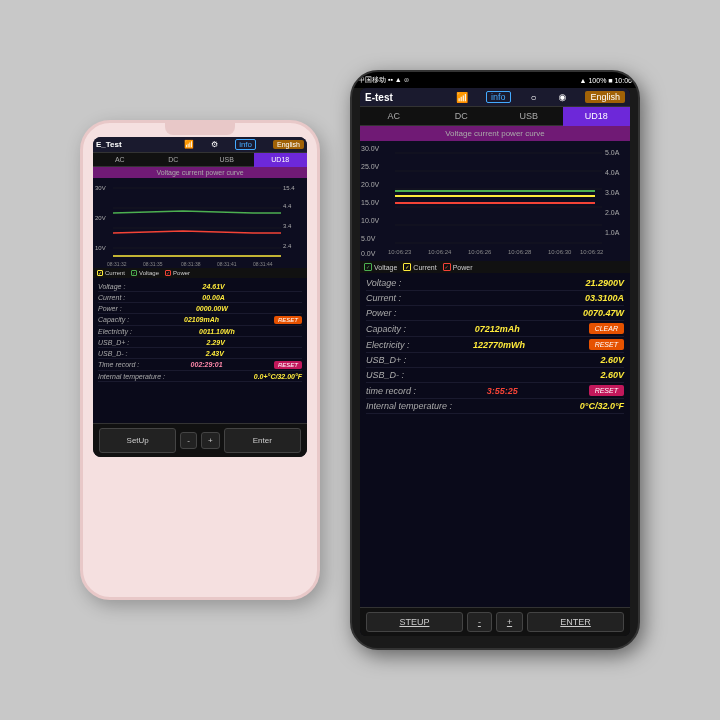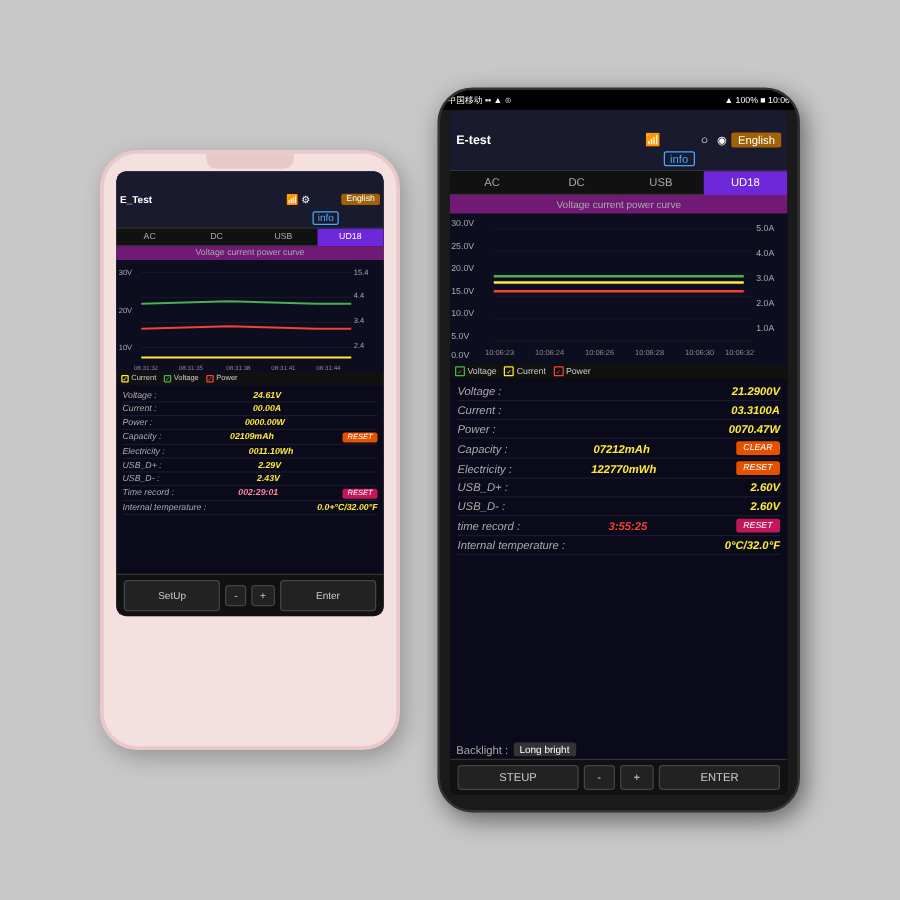--- a/index.html
+++ b/index.html
@@ -39,21 +39,21 @@
     }
     .phone1-notch {
       width: 70px;
       height: 12px;
       background: #e8c8c8;
       border-radius: 0 0 8px 8px;
       margin-bottom: 2px;
     }
     .phone1-screen {
       width: 214px;
-      height: 356px;
+      height: 320px;
       background: #1a1a2e;
       border-radius: 8px;
       overflow: hidden;
       display: flex;
       flex-direction: column;
     }
 
     
     .phone2 {
       width: 290px;
@@ -89,21 +89,21 @@
       flex-direction: column;
     }
 
     
     .app-header {
       display: flex;
       align-items: center;
       background: #1a1a2e;
       border-bottom: 1px solid #333;
       padding: 2px 3px;
-      gap: 2px;
+      gap: 17px;
       flex-shrink: 0;
     }
     .app-header-title {
       color: #fff;
       font-size: 8px;
       font-weight: bold;
       flex: 1;
     }
     .app-header-icon {
       font-size: 8px;
@@ -112,21 +112,20 @@
     .app-header-info {
       font-size: 8px;
       color: #aaa;
       border: 1px solid #555;
       border-radius: 2px;
       padding: 0 3px;
     }
     .app-header-info.active {
       color: #4af;
       border-color: #4af;
-      margin-top: 30px;
     }
     .app-header-lang {
       background: #a16207;
       color: #fff;
       font-size: 7px;
       padding: 1px 4px;
       border-radius: 2px;
       text-align: center;
     }
 
@@ -258,21 +257,21 @@
     .p2 .app-header-title { font-size: 10px; }
     .p2 .app-header-icon { font-size: 10px; }
     .p2 .app-header-info { font-size: 9px; padding: 0 4px; }
     .p2 .app-header-lang { font-size: 9px; padding: 1px 5px; }
     .p2 .nav-tab { font-size: 9px; padding: 4px 0; }
     .p2 .chart-title { font-size: 8px; padding: 3px 0; }
     .p2 .legend-item { font-size: 7px; }
     .p2 .legend-dot { width: 8px; height: 8px; }
     .p2 .data-row { font-size: 9px; padding: 2px 0; }
     .p2 .small-btn { font-size: 7px; padding: 2px 6px; }
-    .p2 .bottom-btn { font-size: 9px; padding: 4px 10px; }
+    .p2 .bottom-btn { font-size: 9px; padding: 4px 10px; text-decoration: underline; }
 
     .backlight-row {
       display: flex;
       align-items: center;
       gap: 4px;
       padding: 2px 5px;
       background: #0a0a1a;
       font-size: 9px;
       color: #aaa;
       flex-shrink: 0;
@@ -531,24 +530,20 @@
           <span class="data-label">time record :</span>
           <span class="data-value red">3:55:25</span>
           <span class="small-btn pink">RESET</span>
         </div>
         <div class="data-row">
           <span class="data-label">Internal temperature :</span>
           <span class="data-value yellow">0°C/32.0°F</span>
         </div>
       </div>
 
-      <div class="backlight-row">
-        <span>Backlight :</span>
-        <span class="backlight-value">Long bright</span>
-      </div>
 
       <div class="bottom-bar">
         <div class="bottom-btn flex1">STEUP</div>
         <div class="bottom-btn small">-</div>
         <div class="bottom-btn small">+</div>
         <div class="bottom-btn flex1">ENTER</div>
       </div>
 
     </div>
   </div>

